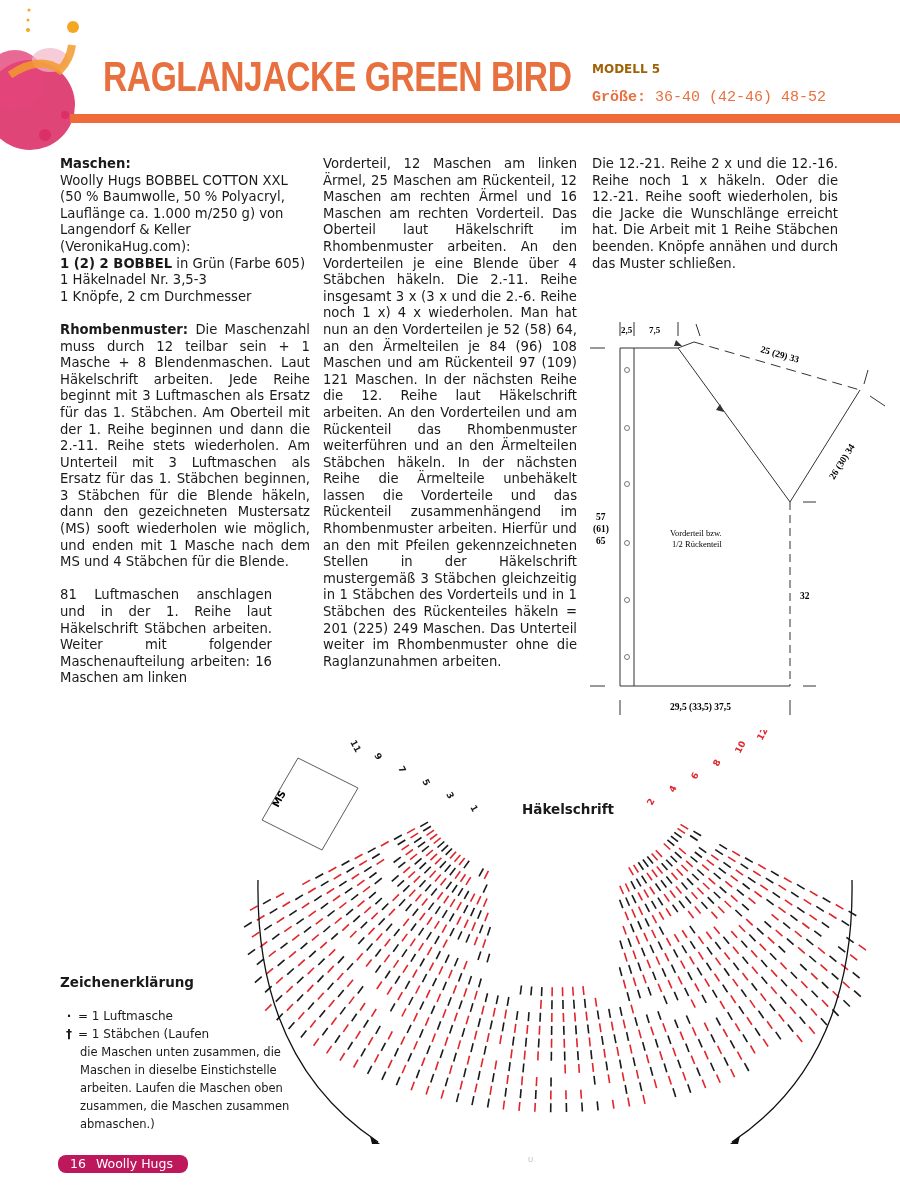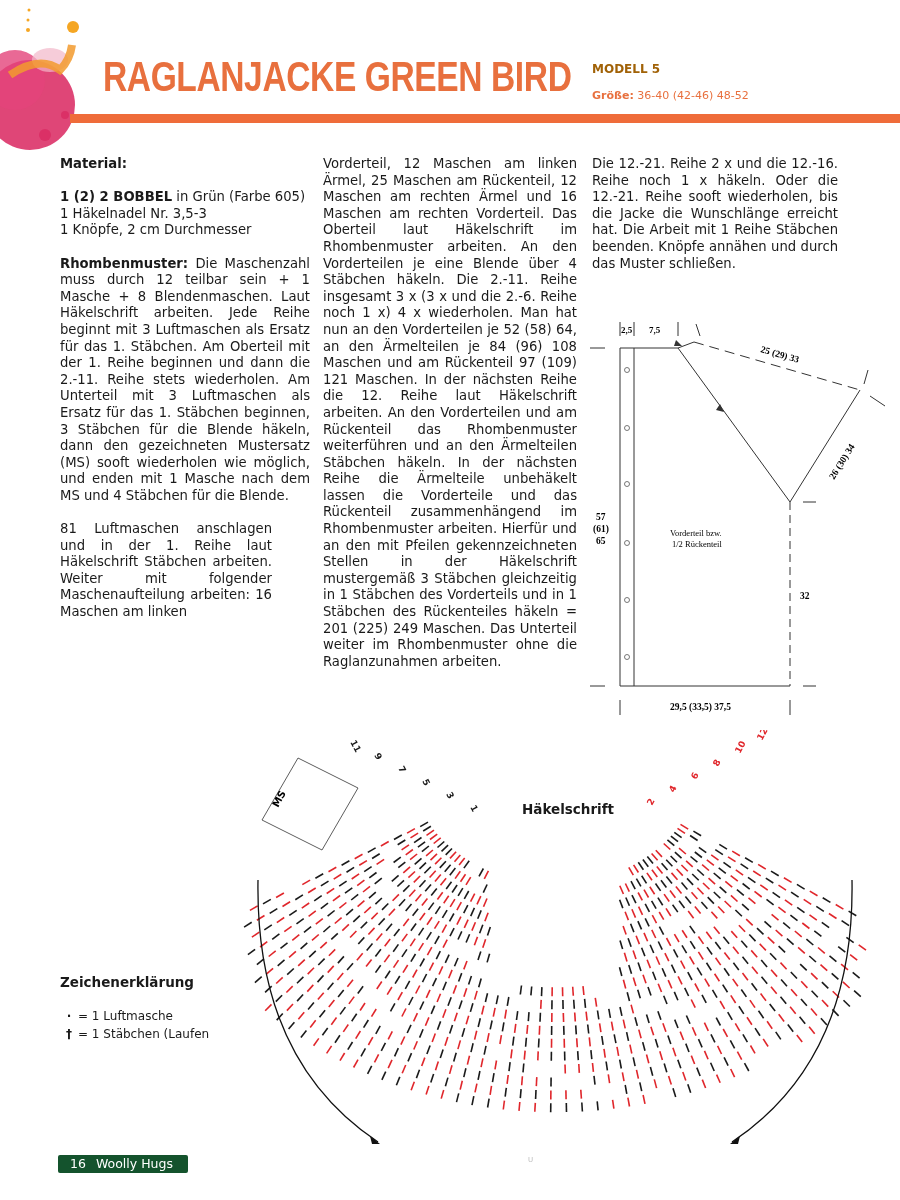--- a/index.html
+++ b/index.html
@@ -8,21 +8,21 @@
       background: #ffffff; font-family: "DejaVu Sans", sans-serif; color: #1a1a1a;
     }
     .splash { position: absolute; left: 0; top: 0; width: 110px; height: 160px; }
     .title {
       position: absolute; left: 103px; top: 52px; margin: 0;
       font-family: "Liberation Sans", sans-serif; font-weight: bold;
       font-size: 43px; letter-spacing: -0.5px; color: #e8703e;
       transform: scaleX(0.78); transform-origin: left center; white-space: nowrap;
     }
     .model { position: absolute; left: 592px; top: 62px; font-size: 12px; font-weight: bold; color: #a16207; }
-    .size { position: absolute; left: 592px; top: 89px; font-size: 11px; color: #e8703e; }
+    .size { position: absolute; left: 592px; top: 89px; font-size: 15px; color: #e8703e; font-family: Liberation Mono, monospace; }
     .size b { font-weight: bold; }
     .rule { position: absolute; left: 70px; top: 114px; width: 830px; height: 9px; background: #ef6c3a; }
 
     .col { position: absolute; font-size: 13.2px; line-height: 16.6px; text-align: justify; }
     .col p { margin: 0 0 16.6px 0; }
     .col b { font-weight: bold; }
     .c1 { left: 60px; top: 156px; width: 250px; }
     .c2 { left: 323px; top: 156px; width: 254px; }
     .c3 { left: 592px; top: 156px; width: 246px; }
     .narrow { width: 212px; }
@@ -32,22 +32,22 @@
     .chart { position: absolute; left: 240px; top: 730px; width: 630px; height: 425px; }
 
     .legend { position: absolute; left: 60px; top: 973px; width: 230px; font-size: 12px; line-height: 18px; }
     .legend-title { font-size: 13.5px; font-weight: bold; margin-bottom: 16px; }
     .legend-row { display: flex; }
     .legend-sym { width: 18px; text-align: center; font-weight: bold; }
     .legend-desc { padding-left: 20px; font-size: 11.5px; line-height: 18px; }
 
     .footer {
       position: absolute; left: 58px; top: 1155px; width: 130px; height: 18px;
-      background: #14532d; color: #ffffff; font-size: 12.5px; line-height: 18px;
-      border-radius: 2px; padding-left: 12px; box-sizing: border-box;
+      background: #be185d; color: #ffffff; font-size: 12.5px; line-height: 18px;
+      border-radius: 8px; padding-left: 12px; box-sizing: border-box;
     }
     .footer span { margin-right: 10px; }
     .tiny { position: absolute; left: 528px; top: 1156px; font-size: 7px; color: #bbb; }
   </style>
 </head>
 <body>
 
 <svg class="splash" viewBox="0 0 110 160">
   <ellipse cx="30" cy="105" rx="45" ry="45" fill="#d9265f" opacity="0.85"></ellipse>
   <ellipse cx="15" cy="80" rx="30" ry="30" fill="#e3447a" opacity="0.8"></ellipse>
@@ -64,22 +64,22 @@
 <h1 class="title">RAGLANJACKE GREEN BIRD</h1>
 <div class="model">MODELL 5</div>
 <div class="size">
   <b>Größe:</b>
   <span>36-40 (42-46) 48-52</span>
 </div>
 <div class="rule"></div>
 
 <div class="col c1">
   <p style="text-align:left">
-    <b>Material:</b><br>
-    <br>
+    <b>Maschen:</b><br>
+    <span>Woolly Hugs BOBBEL COTTON XXL (50 % Baumwolle, 50 % Polyacryl, Lauflänge ca. 1.000 m/250 g) von Langendorf &amp; Keller (VeronikaHug.com):</span><br>
     <b>1 (2) 2 BOBBEL</b>
     <span>in Grün (Farbe 605)</span><br>
     <span>1 Häkelnadel Nr. 3,5-3</span><br>
     <span>1 Knöpfe, 2 cm Durchmesser</span>
   </p>
   <p>
     <b>Rhombenmuster:</b>
     <span>Die Maschenzahl muss durch 12 teilbar sein + 1 Masche + 8 Blendenmaschen. Laut Häkelschrift arbeiten. Jede Reihe beginnt mit 3 Luftmaschen als Ersatz für das 1. Stäbchen. Am Oberteil mit der 1. Reihe beginnen und dann die 2.-11. Reihe stets wiederholen. Am Unterteil mit 3 Luftmaschen als Ersatz für das 1. Stäbchen beginnen, 3 Stäbchen für die Blende häkeln, dann den gezeichneten Mustersatz (MS) sooft wiederholen wie möglich, und enden mit 1 Masche nach dem MS und 4 Stäbchen für die Blende.</span>
   </p>
   <p class="narrow">81 Luftmaschen anschlagen und in der 1. Reihe laut Häkelschrift Stäbchen arbeiten. Weiter mit folgender Maschenaufteilung arbeiten: 16 Maschen am linken</p>
@@ -921,18 +921,19 @@
 <div class="legend">
   <div class="legend-title">Zeichenerklärung</div>
   <div class="legend-row">
     <span class="legend-sym">·</span>
     <span>= 1 Luftmasche</span>
   </div>
   <div class="legend-row">
     <span class="legend-sym">†</span>
     <span>= 1 Stäbchen (Laufen</span>
   </div>
+  <div class="legend-desc">die Maschen unten zusammen, die Maschen in dieselbe Einstichstelle arbeiten. Laufen die Maschen oben zusammen, die Maschen zusammen abmaschen.)</div>
 </div>
 
 <div class="footer">
   <span>16</span><span>Woolly Hugs</span>
 </div>
 <div class="tiny">U</div>
 
 </body></html>

